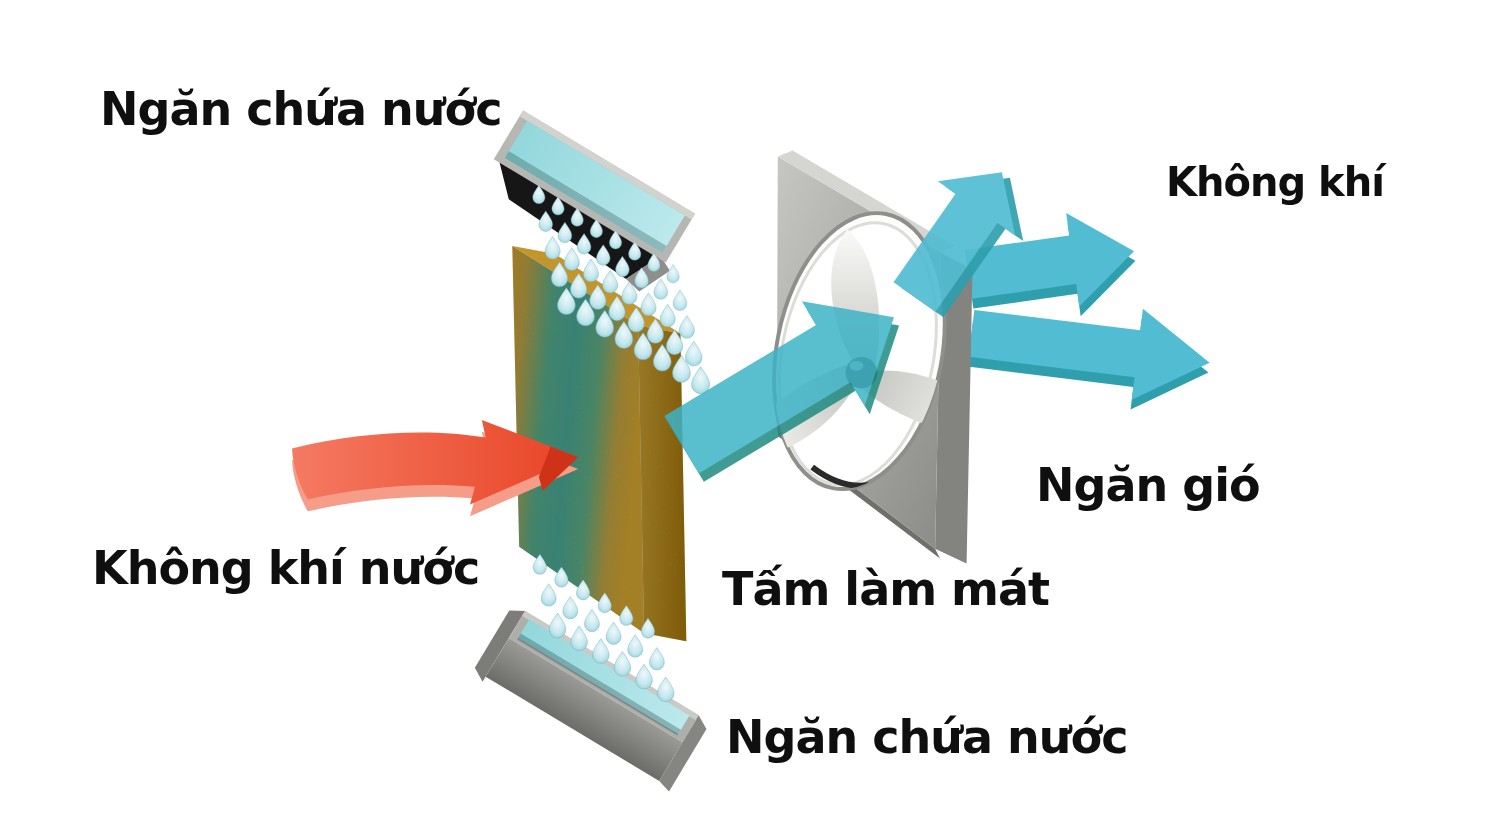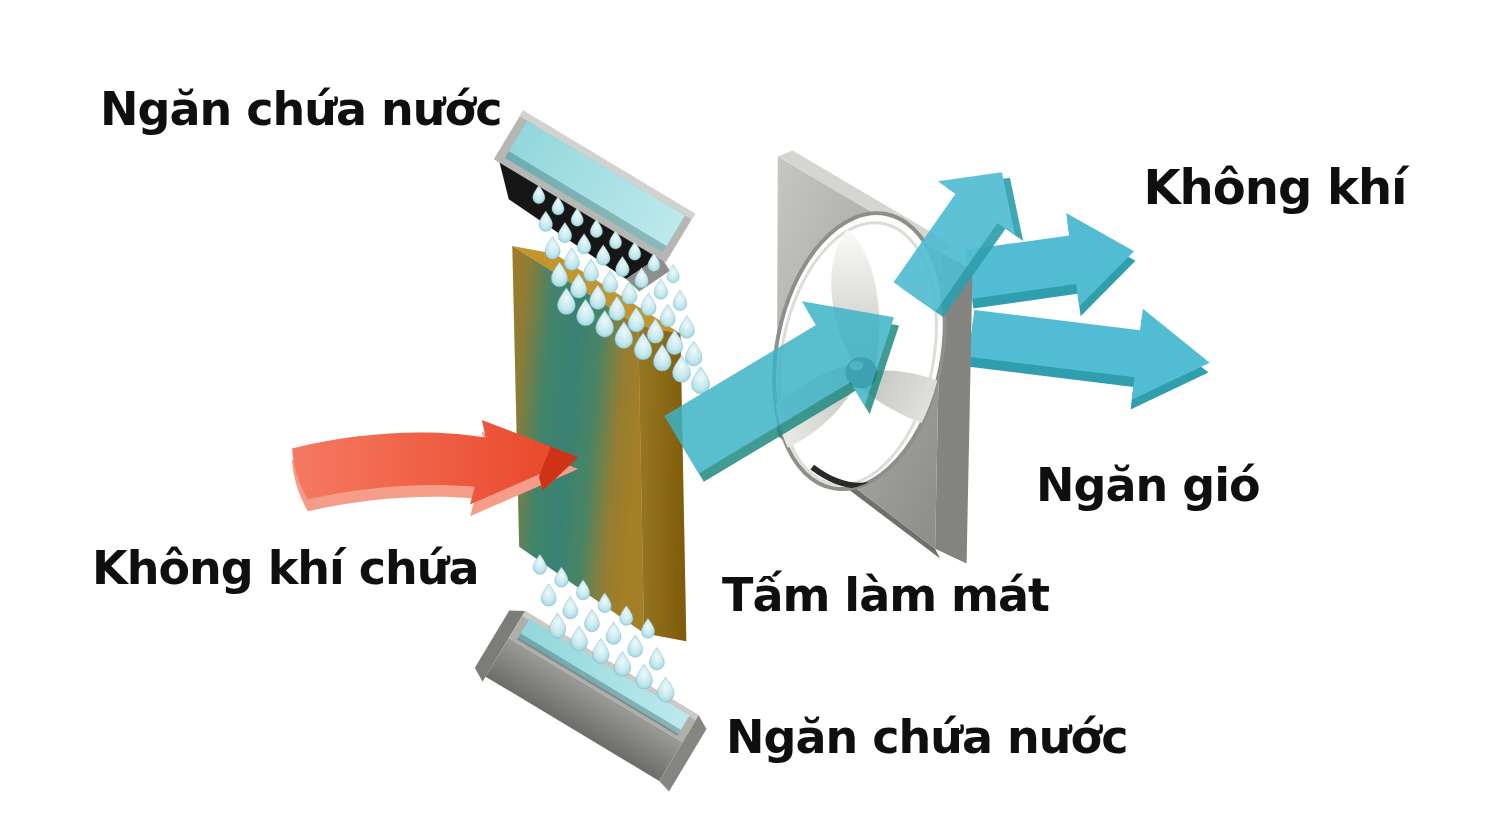--- a/index.html
+++ b/index.html
@@ -14,21 +14,21 @@
   .lbl{
     position:absolute;
     color:#0f0f0f;
     font-weight:bold;
     font-size:46px;
     letter-spacing:-1px;
     white-space:nowrap;
     line-height:1.2;
   }
   .lbl.center{white-space:normal;text-align:center;}
-  .fresh{font-size:48px;line-height:1.35;}
+  .fresh{font-size:40px;line-height:1.35;}
 </style>
 </head>
 <body>
 
 <div class="canvas">
 
   <svg id="scene" class="scene" viewBox="0 0 1497 831">
     <defs>
       <linearGradient id="waterTop" x1="0" y1="0" x2="1" y2="0">
         <stop offset="0" stop-color="#92d7dc"></stop>
@@ -217,18 +217,18 @@
   </svg>
 
   <div class="lbl" style="left:100px;top:82px;width:400px;">Ngăn chứa nước</div>
 
   <div class="lbl center fresh" style="left:1120px;top:155px;width:310px;">
     <span>Không khí</span><br>
   </div>
 
   <div class="lbl" style="left:1036px;top:458px;">Ngăn gió</div>
 
-  <div class="lbl" style="left:92px;top:541px;">Không khí chứa</div>
-
-  <div class="lbl" style="left:722px;top:562px;margin-top:6px;">Tấm làm mát</div>
+  <div class="lbl" style="left:92px;top:541px;">Không khí nước</div>
+
+  <div class="lbl" style="left:722px;top:562px;">Tấm làm mát</div>
 
   <div class="lbl" style="left:726px;top:710px;">Ngăn chứa nước</div>
 </div>
 
 </body></html>

